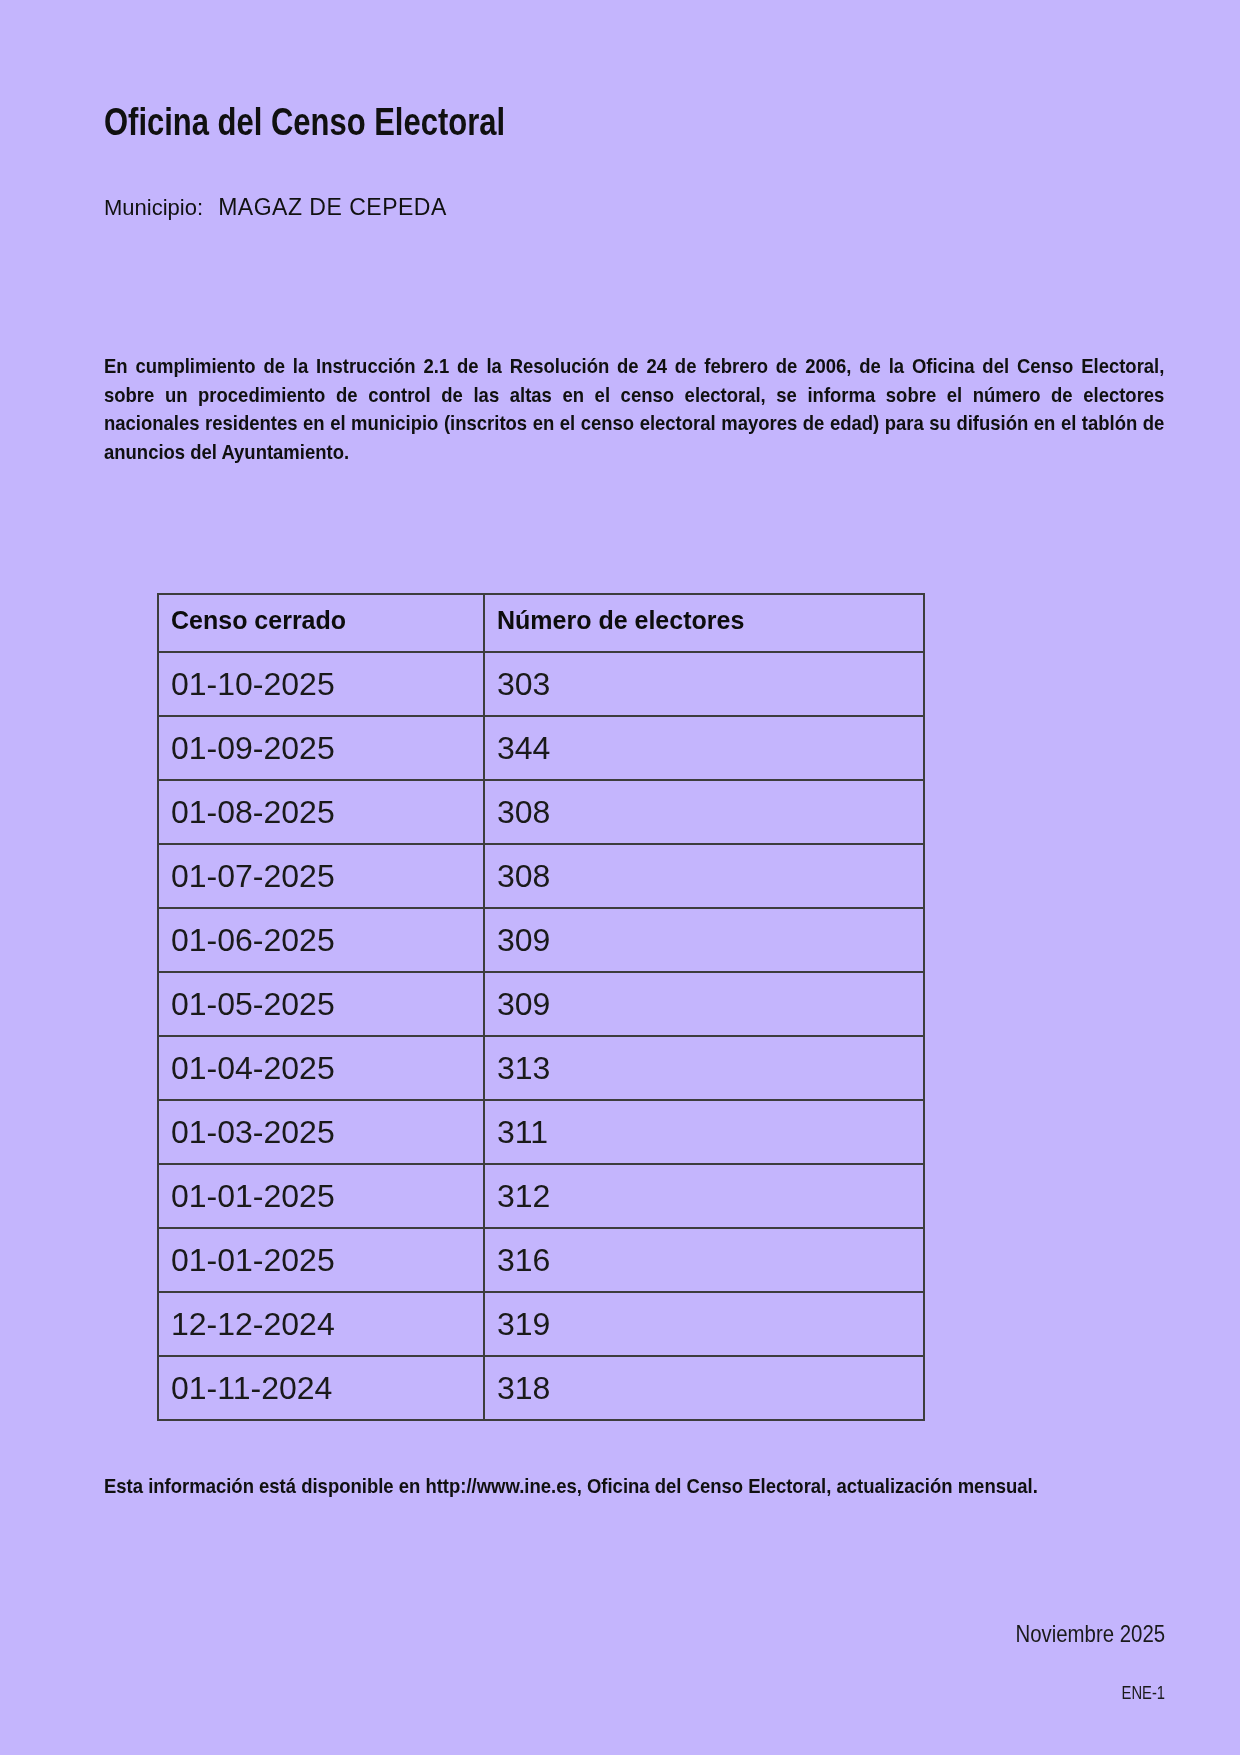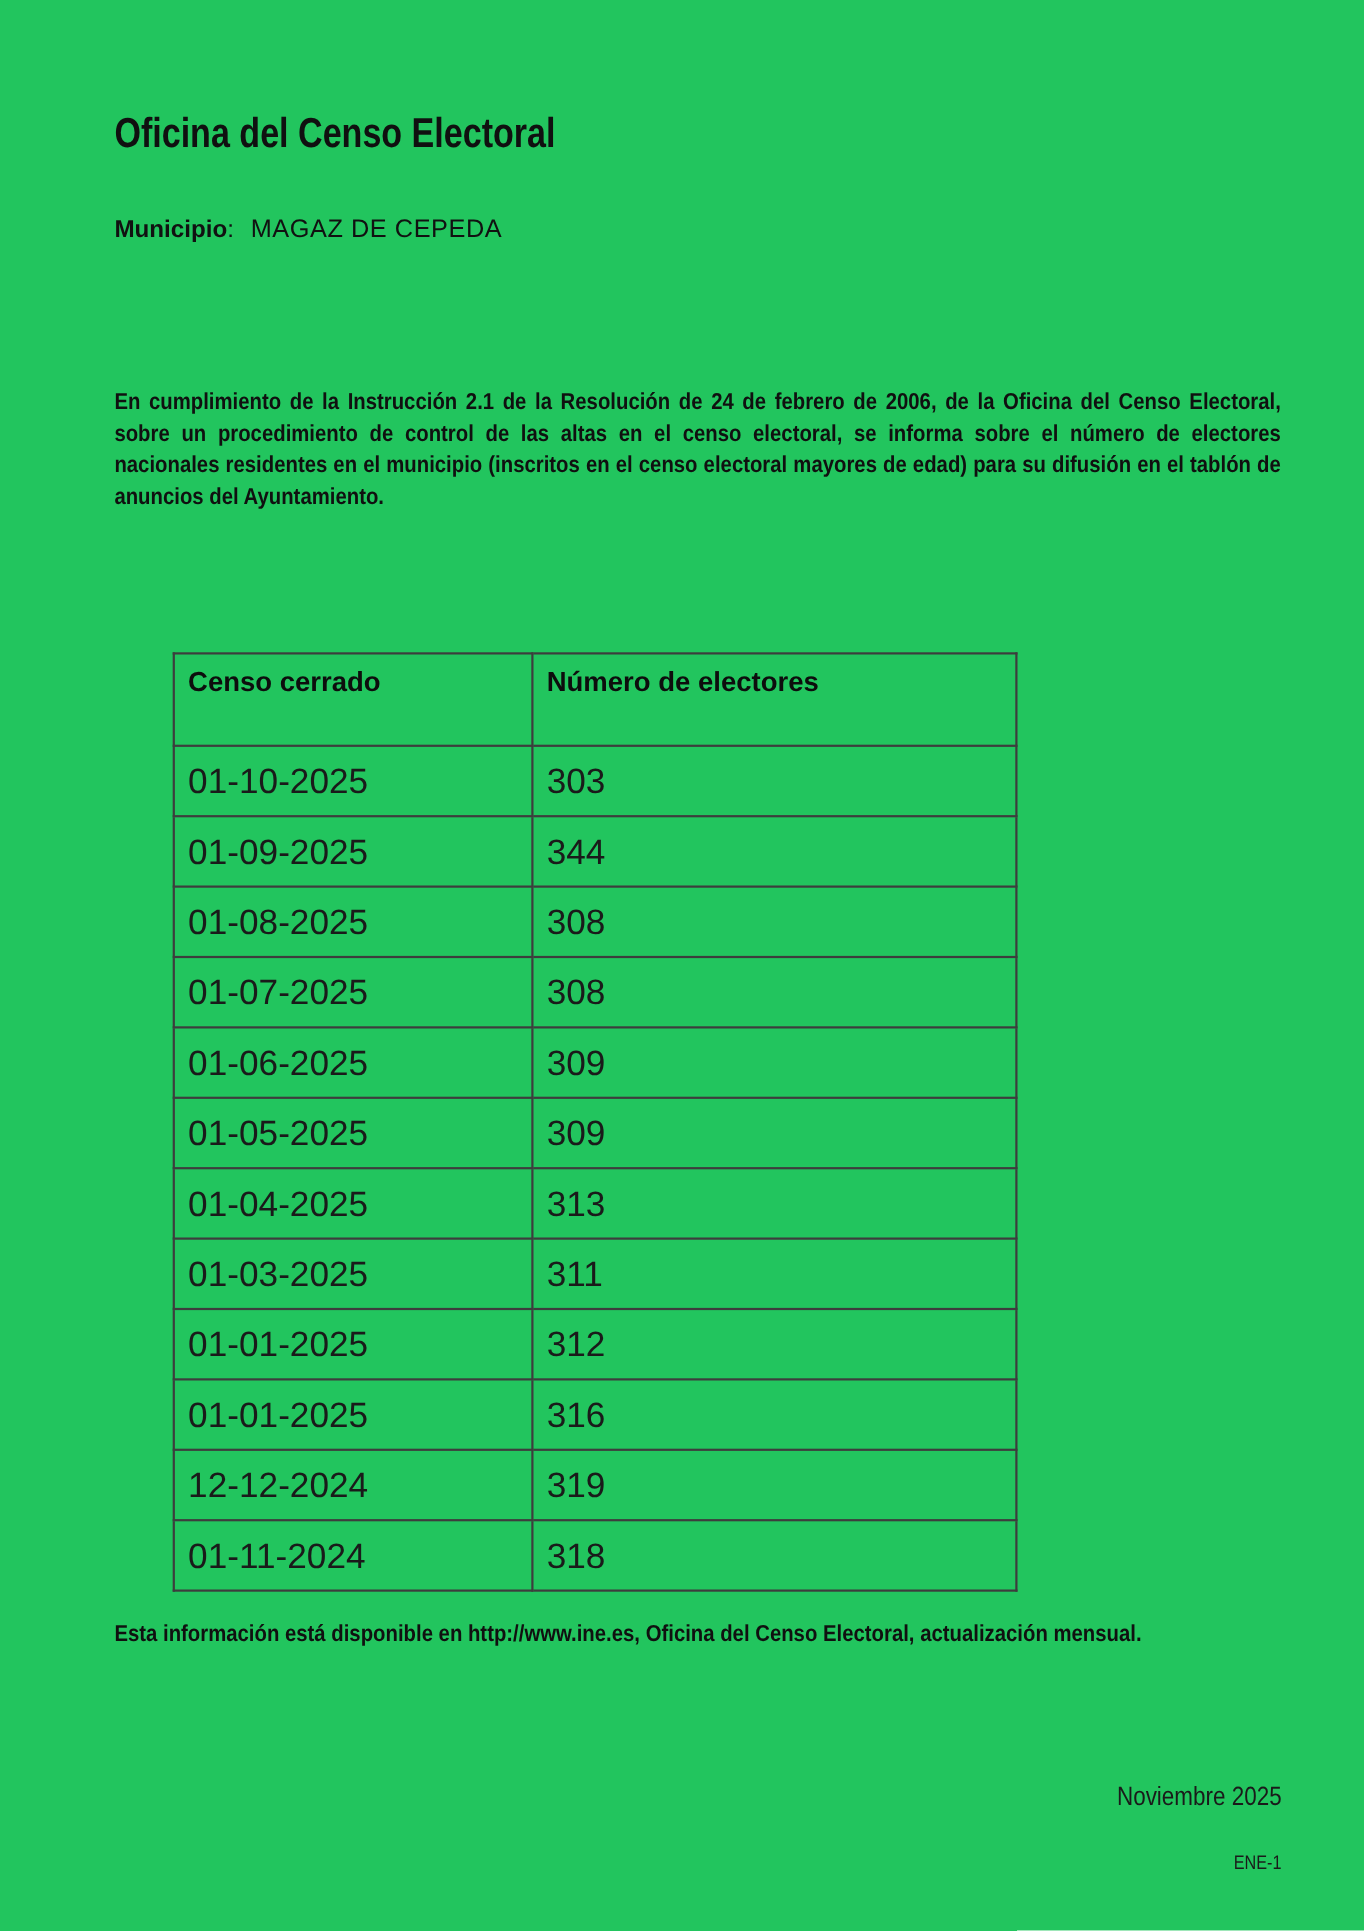--- a/index.html
+++ b/index.html
@@ -6,21 +6,21 @@
     margin: 0;
     padding: 0;
     background: #ffffff;
     font-family: "Liberation Sans", sans-serif;
     color: #111111;
   }
   .page {
     position: relative;
     width: 1240px;
     height: 1755px;
-    background: #22c55e;
+    background: #c4b5fd;
     overflow: hidden;
   }
   .doc-title {
     position: absolute;
     left: 104px;
     top: 103px;
     margin: 0;
     font-size: 38px;
     line-height: 38px;
     font-weight: bold;
@@ -29,21 +29,21 @@
     transform-origin: 0 0;
     color: #101010;
   }
   .municipio-line {
     position: absolute;
     left: 104px;
     top: 194px;
     font-size: 22px;
     white-space: nowrap;
   }
-  .m-label { font-weight: bold; }
+  .m-label { font-weight: normal; }
   .m-sep { font-weight: normal; }
   .m-value {
     font-weight: normal;
     font-size: 23px;
     margin-left: 9px;
     letter-spacing: 0.5px;
   }
   .para {
     position: absolute;
     left: 104px;
@@ -68,21 +68,21 @@
   .census-table col.c1 { width: 326px; }
   .census-table col.c2 { width: 440px; }
   .census-table th, .census-table td {
     border: 2px solid #3d3d3d;
     box-sizing: border-box;
     text-align: left;
     overflow: hidden;
     white-space: nowrap;
   }
   .census-table th {
-    height: 84px;
+    height: 58px;
     vertical-align: top;
     padding: 11px 0 0 12px;
     font-size: 25px;
     font-weight: bold;
     color: #0d0d0d;
   }
   .census-table td {
     height: 64px;
     vertical-align: middle;
     padding: 0 0 0 12px;

